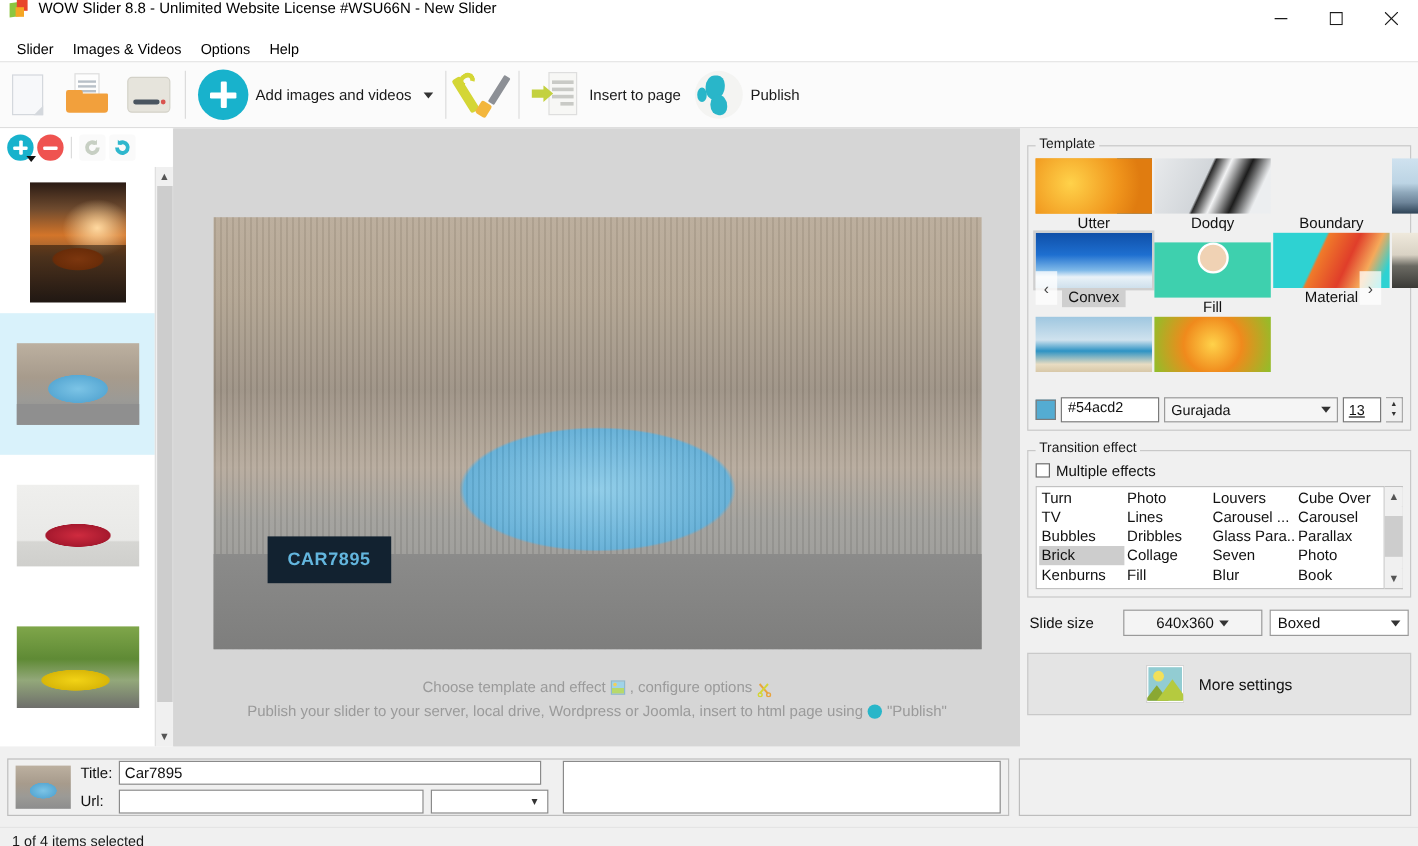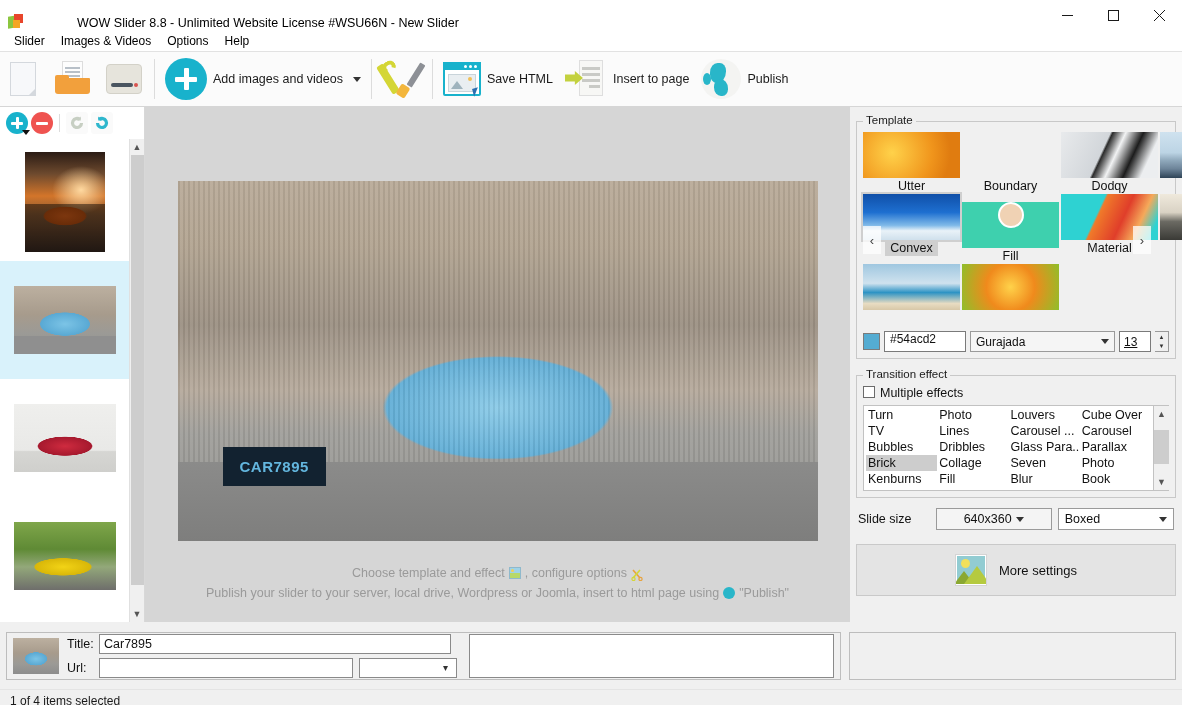--- a/index.html
+++ b/index.html
@@ -6,23 +6,22 @@
   html, body {
     width: 1182px; height: 705px;
     font-family: "Liberation Sans", sans-serif;
     font-size: 12px; color: #000;
     background: #f0f0f0; overflow: hidden;
   }
 
   
   .titlebar {
     height: 30px; background: #ffffff;
-    display: flex; align-items: flex-end;
+    display: flex; align-items: flex-start;
     position: relative;
-    gap: 45px;
   }
   .app-icon {
     width: 16px; height: 16px; margin-left: 8px; margin-right: 8px;
     position: relative; flex: 0 0 auto;
   }
   .app-icon .sq1 { position:absolute; left:0; top:2px; width:9px; height:12px; background:#8cc63f; transform: skewY(-8deg); }
   .app-icon .sq2 { position:absolute; left:6px; top:0px; width:9px; height:9px; background:#e8452b; }
   .app-icon .sq3 { position:absolute; left:5px; top:6px; width:7px; height:8px; background:#f5a623; }
   .title-text { font-size: 12.5px; color: #000; }
   .win-controls { position: absolute; right: 0; top: 0; display: flex; height: 30px; }
@@ -473,35 +472,20 @@
   <div class="tb-sep"></div>
   <div class="tb-btn">
     <span class="ic ic-tools">
       <span class="wrench2"></span>
         <span class="wrench"></span>
       <span class="screw"></span>
         <span class="handle"></span>
     </span>
   </div>
   <div class="tb-sep"></div>
-  <div class="tb-btn">
-    <span class="ic ic-html">
-      <span class="win"></span>
-        <span class="bar"></span>
-      <span class="dot" style="right:4px"></span>
-        <span class="dot" style="right:9px"></span>
-        <span class="dot" style="right:14px"></span>
-      <span class="pic">
-          <span class="mtn"></span>
-          <span class="sun"></span>
-        </span>
-      <span class="cursor"></span>
-    </span>
-    <span class="tb-label">Save HTML</span>
-  </div>
   <div class="tb-btn">
     <span class="ic ic-insert">
       <span class="doc"></span>
       <span class="dl" style="top:7px"></span>
         <span class="dl" style="top:13px"></span>
       <span class="dl" style="top:19px"></span>
         <span class="dl" style="top:25px;width:11px"></span>
       <span class="arrow"></span>
     </span>
     <span class="tb-label">Insert to page</span>
@@ -624,27 +608,27 @@
       <div class="group-title">Template</div>
       <div class="tpl-body">
         <div class="tpl-grid">
 
           <div class="tpl-cell">
             <div class="tpl-thumb" style="background:radial-gradient(circle at 30% 45%, #ffd24a 0%, #f0951c 55%, #e07c10 80%), linear-gradient(90deg,#f3a01c 70%, #3c5a4a 70%);"></div>
             <span class="tpl-name">Utter</span>
           </div>
 
           <div class="tpl-cell">
+            <div class="tpl-thumb" style="background:linear-gradient(115deg,#e8eaec 0%,#d2d6da 42%,#2b2b2b 44%,#f2f3f4 55%,#1c1c1c 70%,#eceef0 85%);"></div>
+            <span class="tpl-name">Dodqy</span>
+          </div>
+
+          <div class="tpl-cell">
             <div class="tpl-thumb" style="background:linear-gradient(90deg,#c9days 0,#c21c52 0%, #b3194b 38%, #d9c2b0 38%, #c9a68f 100%);"></div>
             <span class="tpl-name">Boundary</span>
-          </div>
-
-          <div class="tpl-cell">
-            <div class="tpl-thumb" style="background:linear-gradient(115deg,#e8eaec 0%,#d2d6da 42%,#2b2b2b 44%,#f2f3f4 55%,#1c1c1c 70%,#eceef0 85%);"></div>
-            <span class="tpl-name">Dodqy</span>
           </div>
 
           <div class="tpl-cell">
             <div class="tpl-thumb" style="background:linear-gradient(#cfe2ef 0%, #bcd4e4 45%, #8fa8bb 62%, #6d8499 80%, #2e4356 100%);"></div>
             <span class="tpl-name">Zippy</span>
           </div>
 
           <div class="tpl-cell">
             <div class="tpl-thumb" style="background:radial-gradient(circle at 55% 28%, #ffe9b0 0%, #e8a04a 35%, #a95c2a 70%, #5c2f18 100%);"></div>
             <span class="tpl-name">Rhomb</span>

